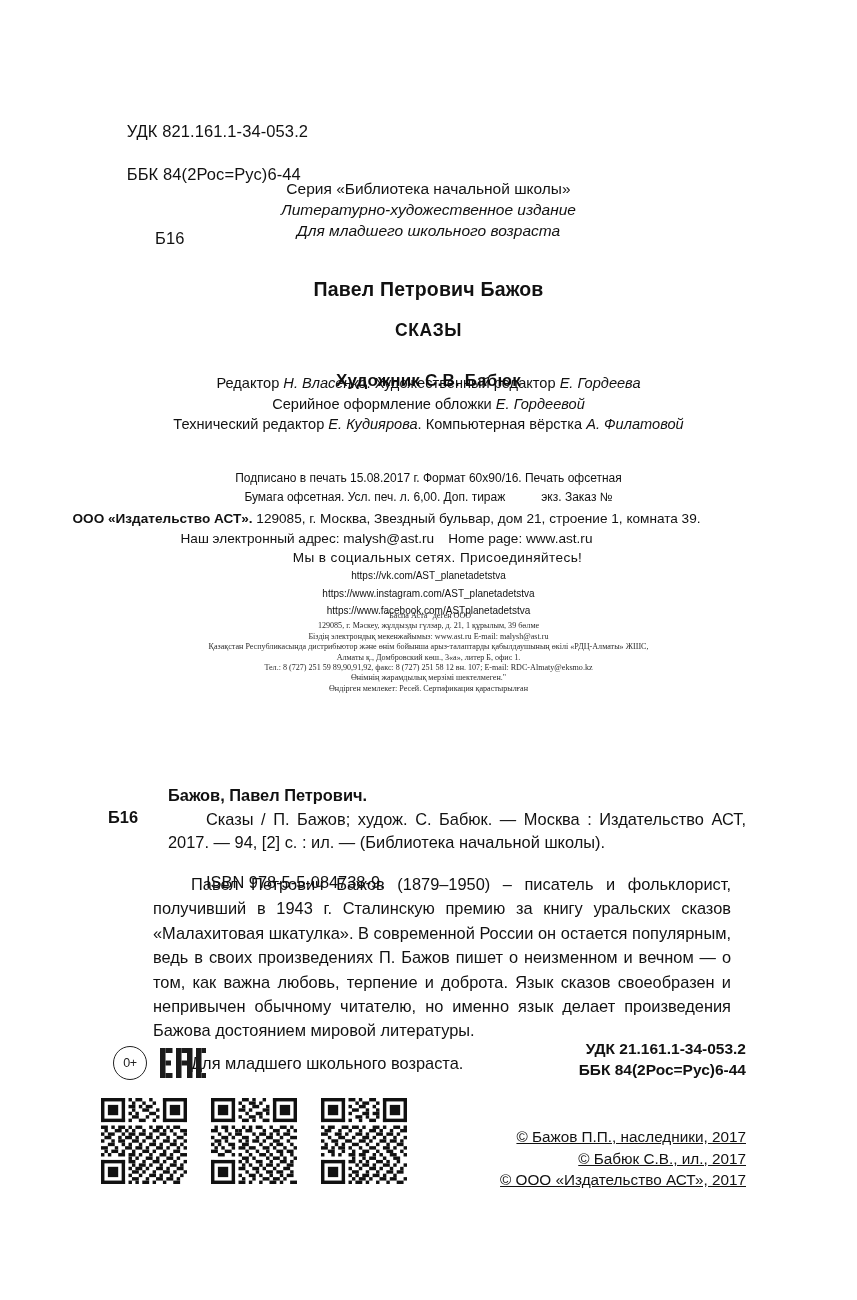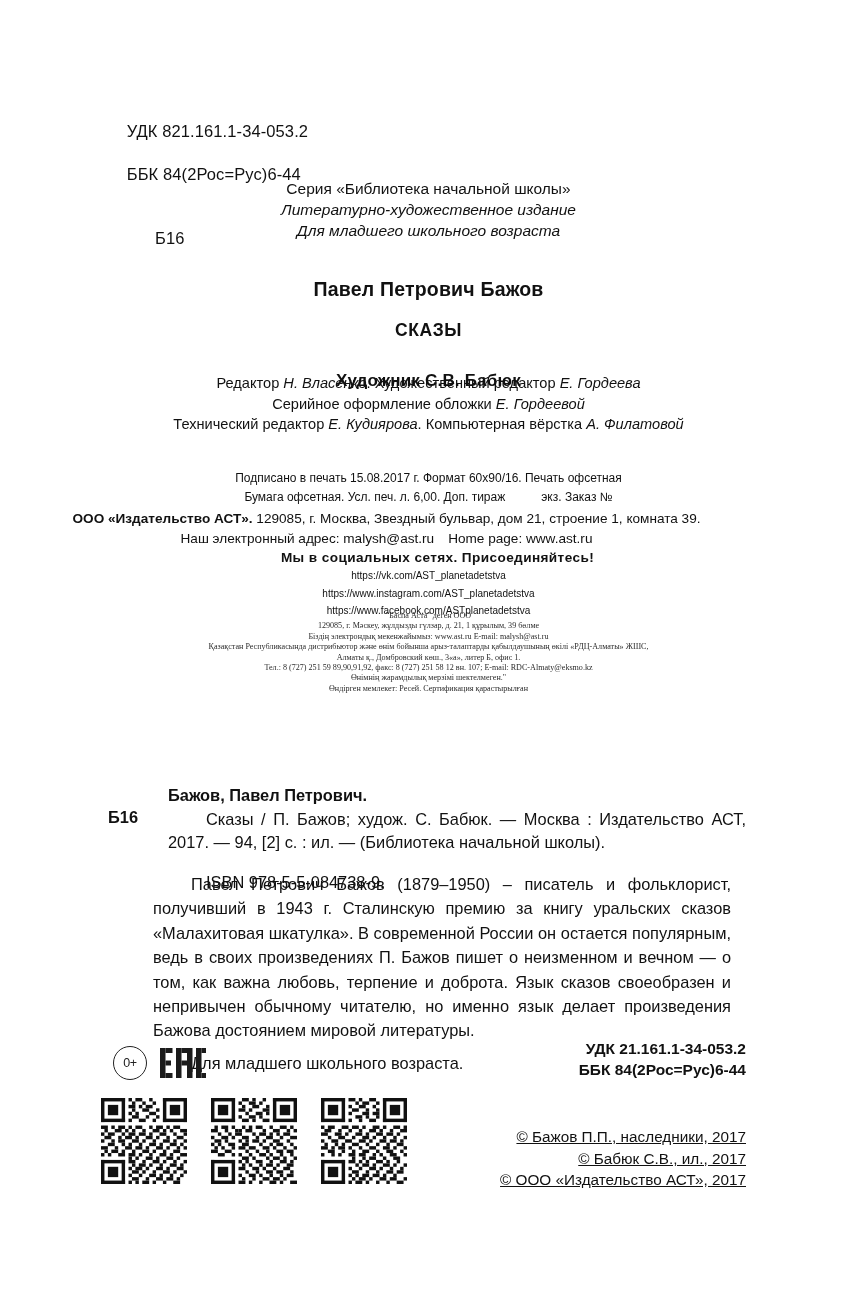--- a/index.html
+++ b/index.html
@@ -121,21 +121,21 @@
   
   .social {
     position: absolute;
     left: 0;
     top: 549px;
     width: 857px;
     text-align: center;
   }
   .social-head {
     font-size: 13.6px;
-    font-weight: bold;
+    font-weight: normal;
     letter-spacing: 0.4px;
     line-height: 18px;
     padding-left: 18px;
   }
   .social-link {
     font-size: 10px;
     line-height: 17.5px;
   }
 
   

